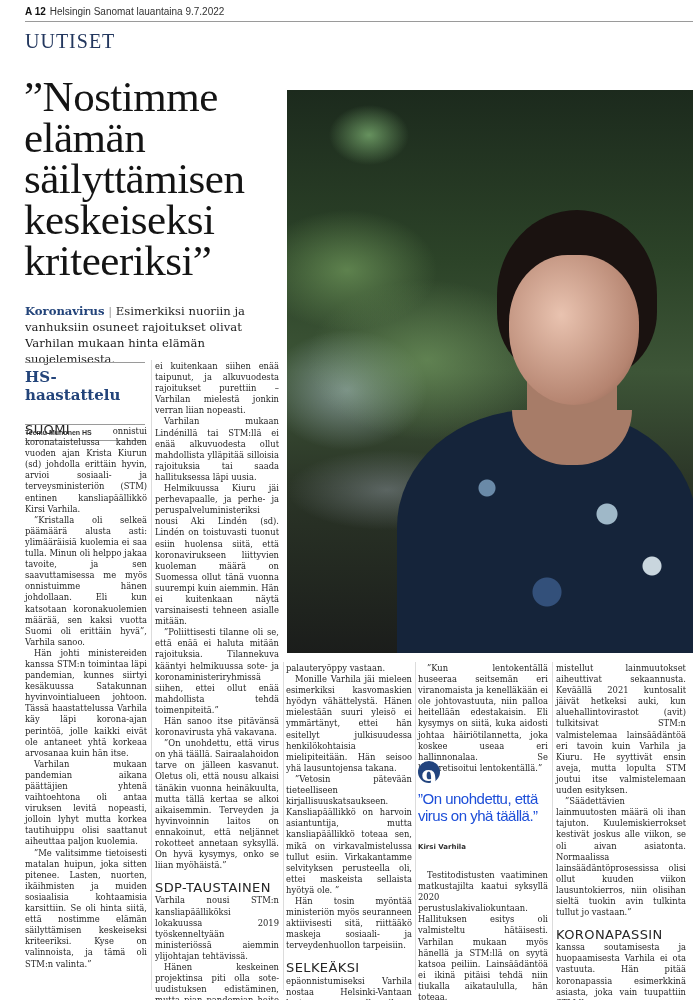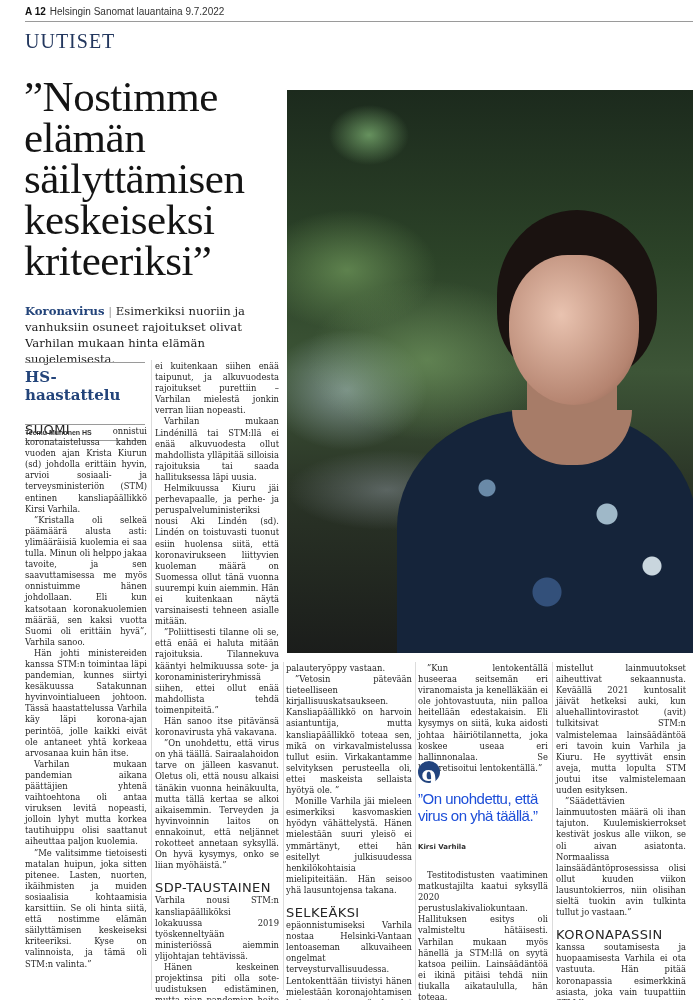--- a/index.html
+++ b/index.html
@@ -98,22 +98,23 @@
   <p>Hän sanoo itse pitävänsä koronavirusta yhä vakavana.</p>
   <p>”On unohdettu, että virus on yhä täällä. Sairaalahoidon tarve on jälleen kasvanut. Oletus oli, että nousu alkaisi tänäkin vuonna heinäkuulta, mutta tällä kertaa se alkoi aikaisemmin. Terveyden ja hyvinvoinnin laitos on ennakoinut, että neljännet rokotteet annetaan syksyllä. On hyvä kysymys, onko se liian myöhäistä.”</p>
   <p class="gap"><span class="lead">SDP-TAUSTAINEN</span><span> Varhila nousi STM:n kansliapäälliköksi lokakuussa 2019 työskenneltyään ministeriössä aiemmin ylijohtajan tehtävissä.</span></p>
   <p>Hänen keskeinen projektinsa piti olla sote-uudistuksen edistäminen, mutta pian pandemian hoito vei valtaosan ajasta.</p>
 
 </div>
 <div class="vrule" style="left:283px; top:662px; height:328px;"></div>
 
 <div class="col" style="left:286px; top:663px; width:126px;">
   <p class="first">palauteryöppy vastaan.</p>
+  <p>Monille Varhila jäi mieleen esimerkiksi kasvomaskien hyödyn vähättelystä. Hänen mielestään suuri yleisö ei ymmärtänyt, ettei hän esitellyt julkisuudessa henkilökohtaisia mielipiteitään. Hän seisoo yhä lausuntojensa takana.</p>
   <p>”Vetosin pätevään tieteelliseen kirjallisuuskatsaukseen. Kansliapäällikkö on harvoin asiantuntija, mutta kansliapäällikkö toteaa sen, mikä on virkavalmistelussa tullut esiin. Virkakantamme selvityksen perusteella oli, ettei maskeista sellaista hyötyä ole. ”</p>
-  <p>Monille Varhila jäi mieleen esimerkiksi kasvomaskien hyödyn vähättelystä. Hänen mielestään suuri yleisö ei ymmärtänyt, ettei hän esitellyt julkisuudessa henkilökohtaisia mielipiteitään. Hän seisoo yhä lausuntojensa takana.</p>
+  <p>Hän tosin myöntää ministeriön myös seuranneen aktiivisesti sitä, riittääkö maskeja sosiaali- ja terveydenhuollon tarpeisiin.</p>
   <p class="gap"><span class="lead">SELKEÄKSI</span><span> epäonnistumiseksi Varhila nostaa Helsinki-Vantaan lentoaseman alkuvaiheen ongelmat terveysturvallisuudessa. Lentokenttään tiivistyi hänen mielestään koronajohtamisen laajemmat epäselvyydet vastuunjaosta.</span></p>
 </div>
 <div class="vrule" style="left:415px; top:662px; height:328px;"></div>
 
 <div class="col" style="left:418px; top:663px; width:130px;">
   <p>”Kun lentokentällä huseeraa seitsemän eri viranomaista ja kenelläkään ei ole johtovastuuta, niin palloa heitellään edestakaisin. Eli kysymys on siitä, kuka aidosti johtaa häiriötilannetta, joka koskee useaa eri hallinnonalaa. Se konkretisoitui lentokentällä.”</p>
 </div>
 <div class="pull-icon">9</div>
 <div class="pull-quote">”On unohdettu, että virus on yhä täällä.”</div>
 <div class="pull-attr">Kirsi Varhila</div>

